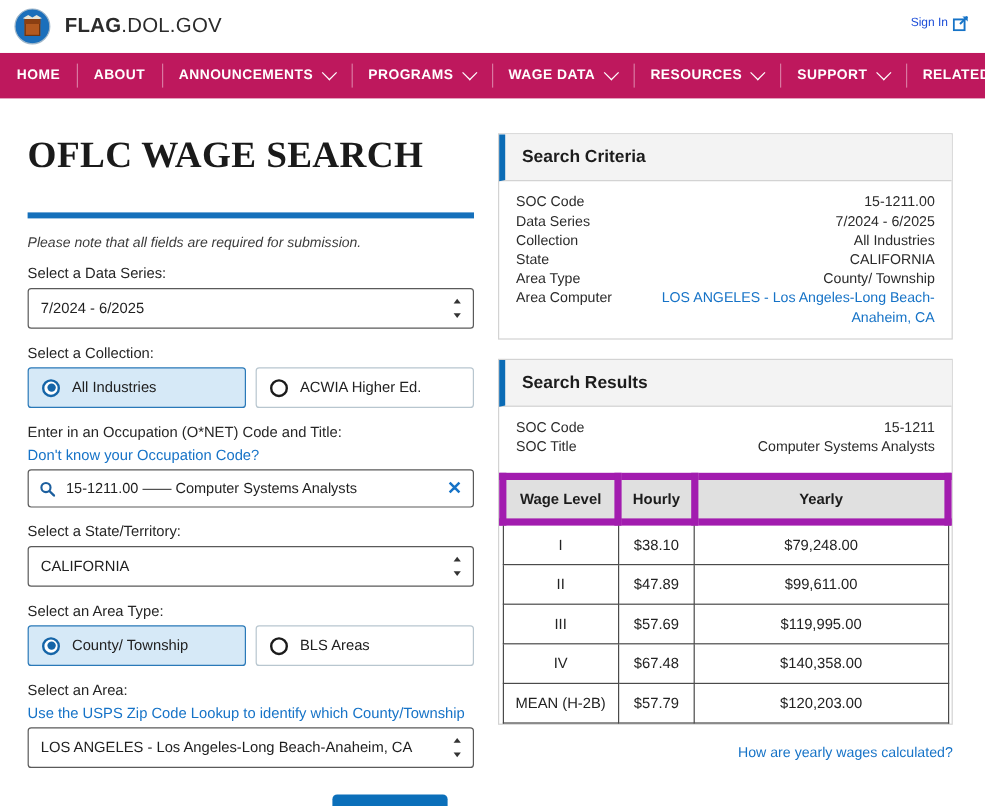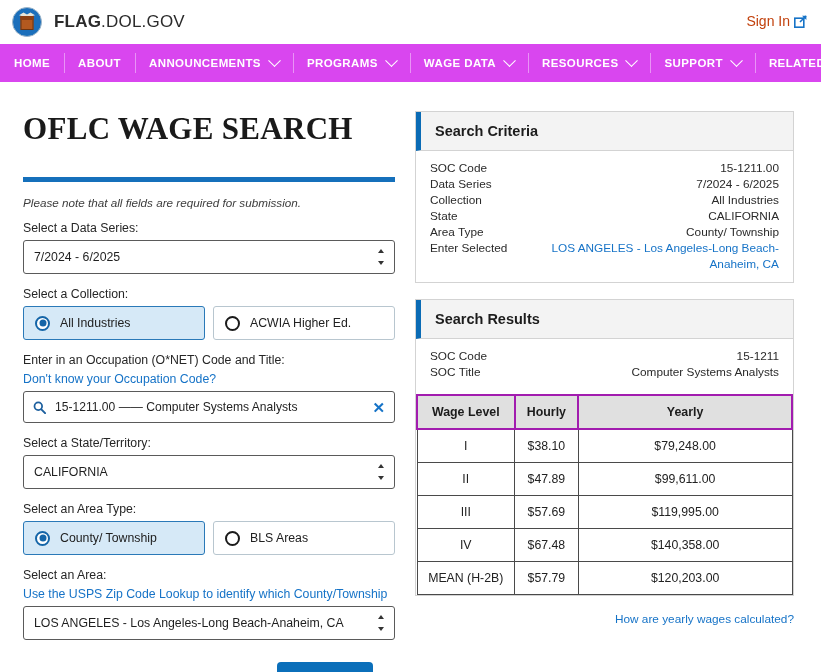--- a/index.html
+++ b/index.html
@@ -56,33 +56,33 @@
   .brand {
     margin-left: 12px;
     font-size: 17px;
     letter-spacing: .2px;
     color: #2b2b2b;
   }
   .brand b { font-weight: bold; }
   .signin {
     position: absolute;
     right: 14px; top: 13px;
-    font-size: 14px;
-    color: #c2410c;
+    font-size: 10px;
+    color: #1d4ed8;
     text-decoration: none;
     display: flex;
     align-items: center;
     gap: 4px;
     cursor: pointer;
   }
   .signin svg { display:block; }
 
   
   .nav {
-    background: #d946ef;
+    background: #be185d;
     height: 38px;
     display: flex;
     align-items: stretch;
     color: #fff;
   }
   .nav-item {
     display: flex;
     align-items: center;
     gap: 9px;
     padding: 0 14px;
@@ -309,21 +309,21 @@
   .kv .v { color: #2a2a2a; text-align: right; }
   .kv .v.link, .kv .k.link { color: #1673c7; cursor: pointer; }
 
   table.wages {
     width: 100%;
     border-collapse: collapse;
     margin-top: 4px;
   }
   table.wages th {
     background: #e0e0e0;
-    border: 2px solid #a21caf;
+    border: 6px solid #a21caf;
     font-size: 12.4px;
     font-weight: bold;
     padding: 9px 4px;
     color: #1c1c1c;
   }
   table.wages td {
     border: 1px solid #4a4a4a;
     font-size: 12.3px;
     padding: 9px 4px;
     text-align: center;
@@ -490,21 +490,21 @@
         </div>
         <div class="kv">
           <span class="k">State</span>
           <span class="v">CALIFORNIA</span>
         </div>
         <div class="kv">
           <span class="k">Area Type</span>
           <span class="v">County/ Township</span>
         </div>
         <div class="kv">
-          <span class="k">Enter Selected</span>
+          <span class="k">Area Computer</span>
           <span class="v link">LOS ANGELES - Los Angeles-Long Beach-Anaheim, CA</span>
         </div>
       </div>
     </div>
 
     <div class="card">
       <div class="card-head">Search Results</div>
       <div class="card-body">
         <div class="kv">
           <span class="k">SOC Code</span>

